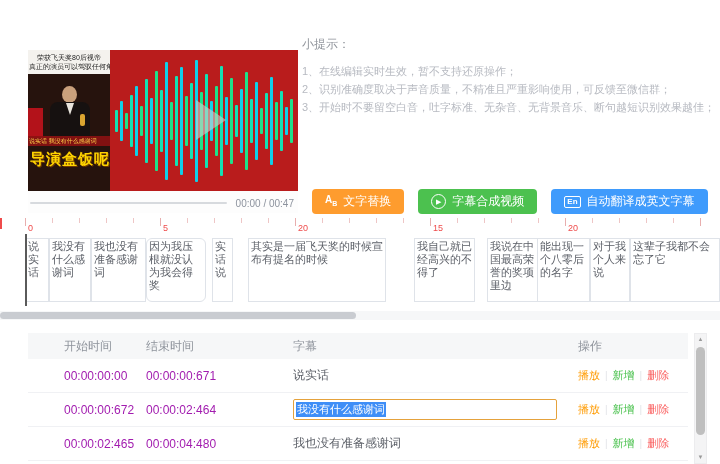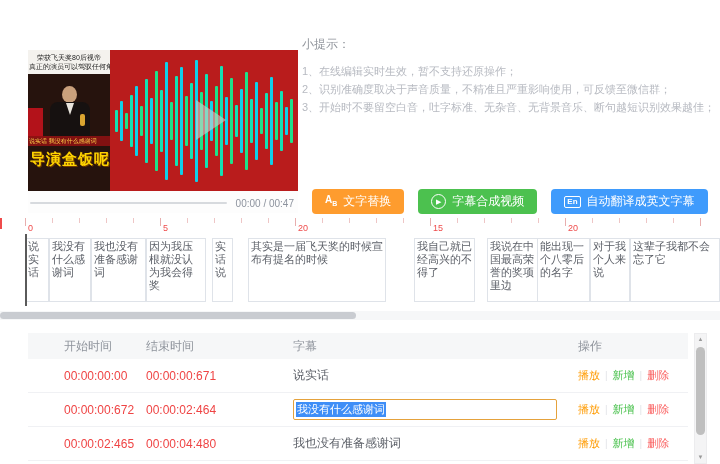--- a/index.html
+++ b/index.html
@@ -63,21 +63,21 @@
   .hthumb{width:356px;height:7px;margin-top:1px;background:#c9ccd1;border-radius:4px;}
 
   
   .table{position:absolute;left:28px;top:333px;width:660px;}
   .thead{display:flex;align-items:center;height:26px;background:#f6f7f8;font-size:12px;color:#8f949c;}
   .trow{display:flex;align-items:center;height:33px;border-bottom:1px solid #f0f1f4;}
   .c1{width:118px;padding-left:36px;box-sizing:border-box;flex:none;}
   .c2{width:106px;flex:none;}
   .c3{flex:1;min-width:0;margin-left:41px;}
   .c4{width:110px;flex:none;display:flex;align-items:center;}
-  .t-time{font-size:12px;color:#ef4444;}
+  .t-time{font-size:12px;color:#a21caf;}
   .t-sub{font-size:12px;color:#5a5e66;}
   .sub-input{width:258px;height:19px;border:1px solid #e5a23c;border-radius:2px;background:#fff;display:flex;align-items:center;padding:0 2px;font-size:11px;}
   .sel{background:#3e8ef7;color:#fff;padding:0 1px;white-space:nowrap;}
   .op{font-size:11px;cursor:pointer;white-space:nowrap;}
   .op-play{color:#ff9b00;}
   .op-add{color:#46c04a;}
   .op-del{color:#fa5c5c;text-align:center;}
   .sep{color:#e3e5e8;font-size:10px;margin:0 5px;}
 
   
@@ -211,21 +211,21 @@
       <div class="tick" style="left: 673px;"></div>
       <div class="tick major" style="left: 700px;"></div>
     </div>
 
   <div class="track-wrap">
     <div class="playhead"></div>
     <div id="segments">
         <div class="seg" style="left: 25px; width: 24px;">说实话</div>
         <div class="seg" style="left: 49px; width: 42px;">我没有什么感谢词</div>
         <div class="seg" style="left: 91px; width: 55px;">我也没有准备感谢词</div>
-        <div class="seg" style="left: 146px; width: 60px;">因为我压根就没认为我会得奖</div>
+        <div class="seg" style="left: 146px; width: 60px; border-radius: 6px;">因为我压根就没认为我会得奖</div>
         <div class="seg" style="left: 212px; width: 21px;">实话说</div>
         <div class="seg" style="left: 248px; width: 138px;">其实是一届飞天奖的时候宣布有提名的时候</div>
         <div class="seg" style="left: 414px; width: 61px;">我自己就已经高兴的不得了</div>
         <div class="seg" style="left: 475px; width: 51px; margin-left: 12px;">我说在中国最高荣誉的奖项里边</div>
         <div class="seg" style="left: 537px; width: 53px;">能出现一个八零后的名字</div>
         <div class="seg" style="left: 590px; width: 40px;">对于我个人来说</div>
         <div class="seg" style="left: 630px; width: 90px;">这辈子我都不会忘了它</div>
       </div>
   </div>
 

